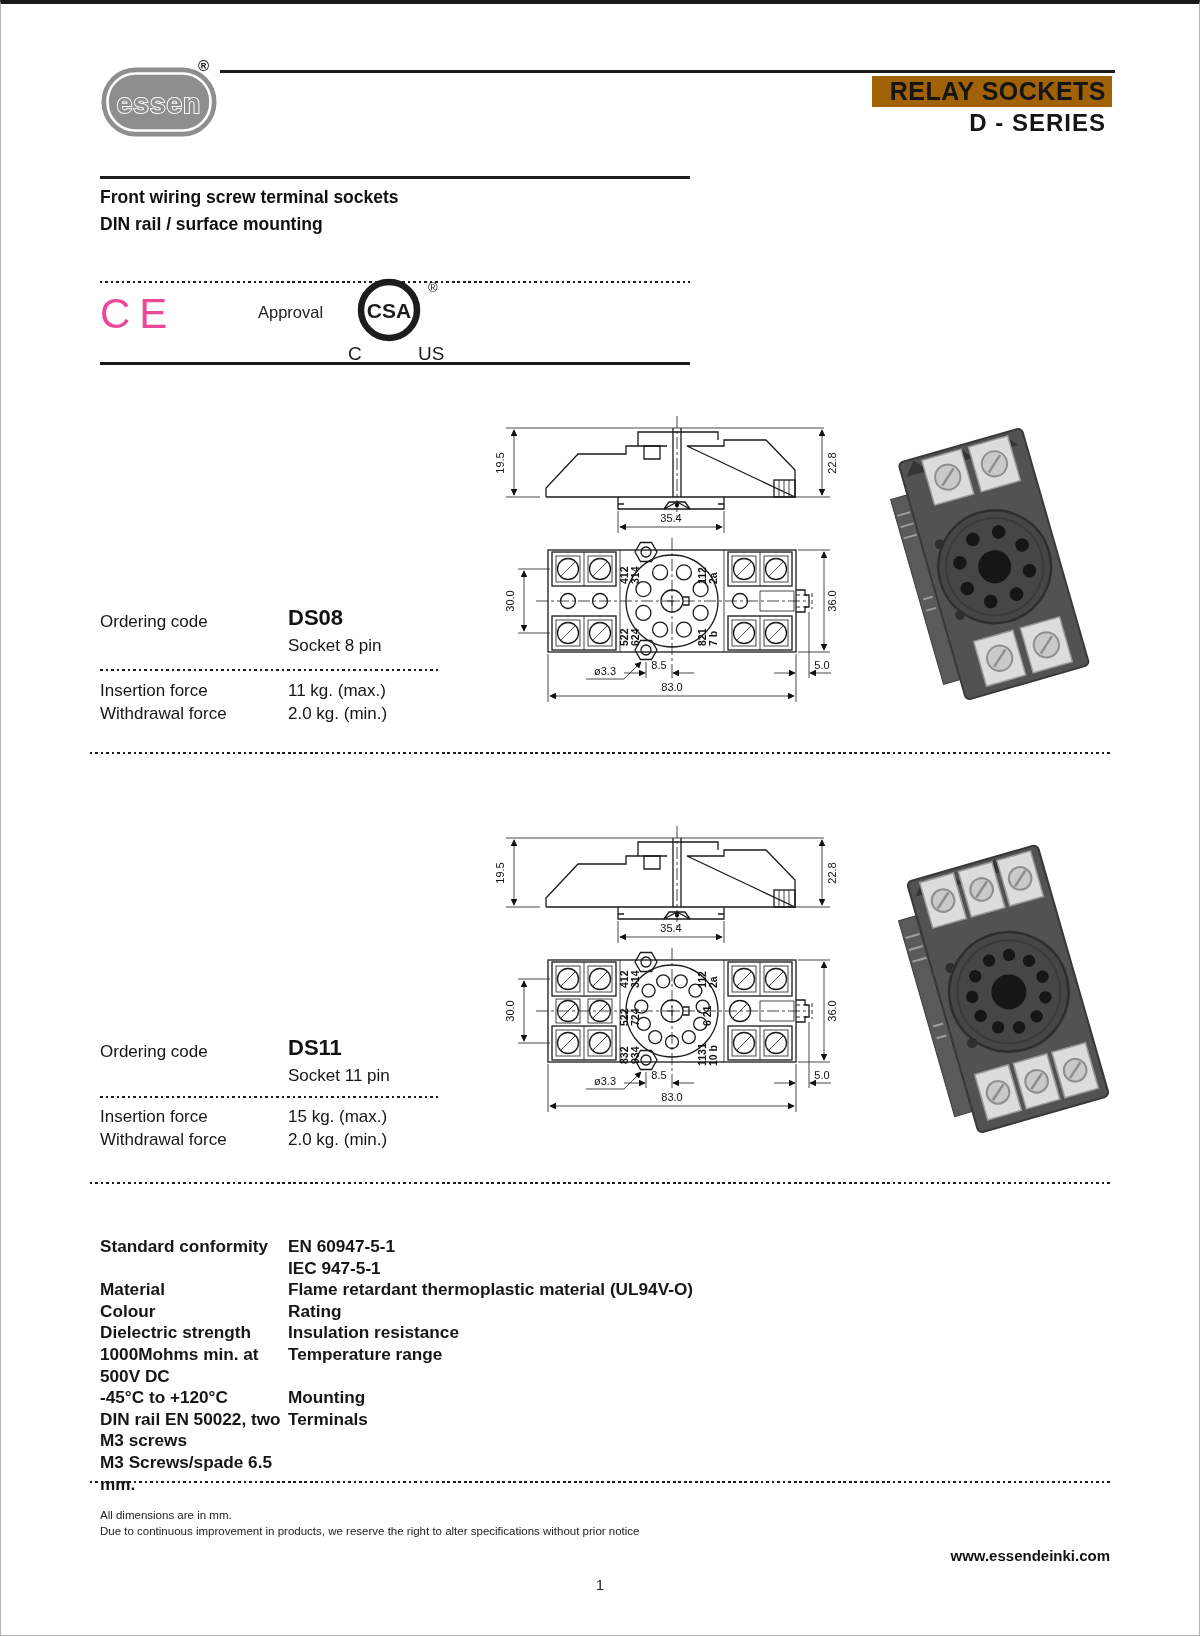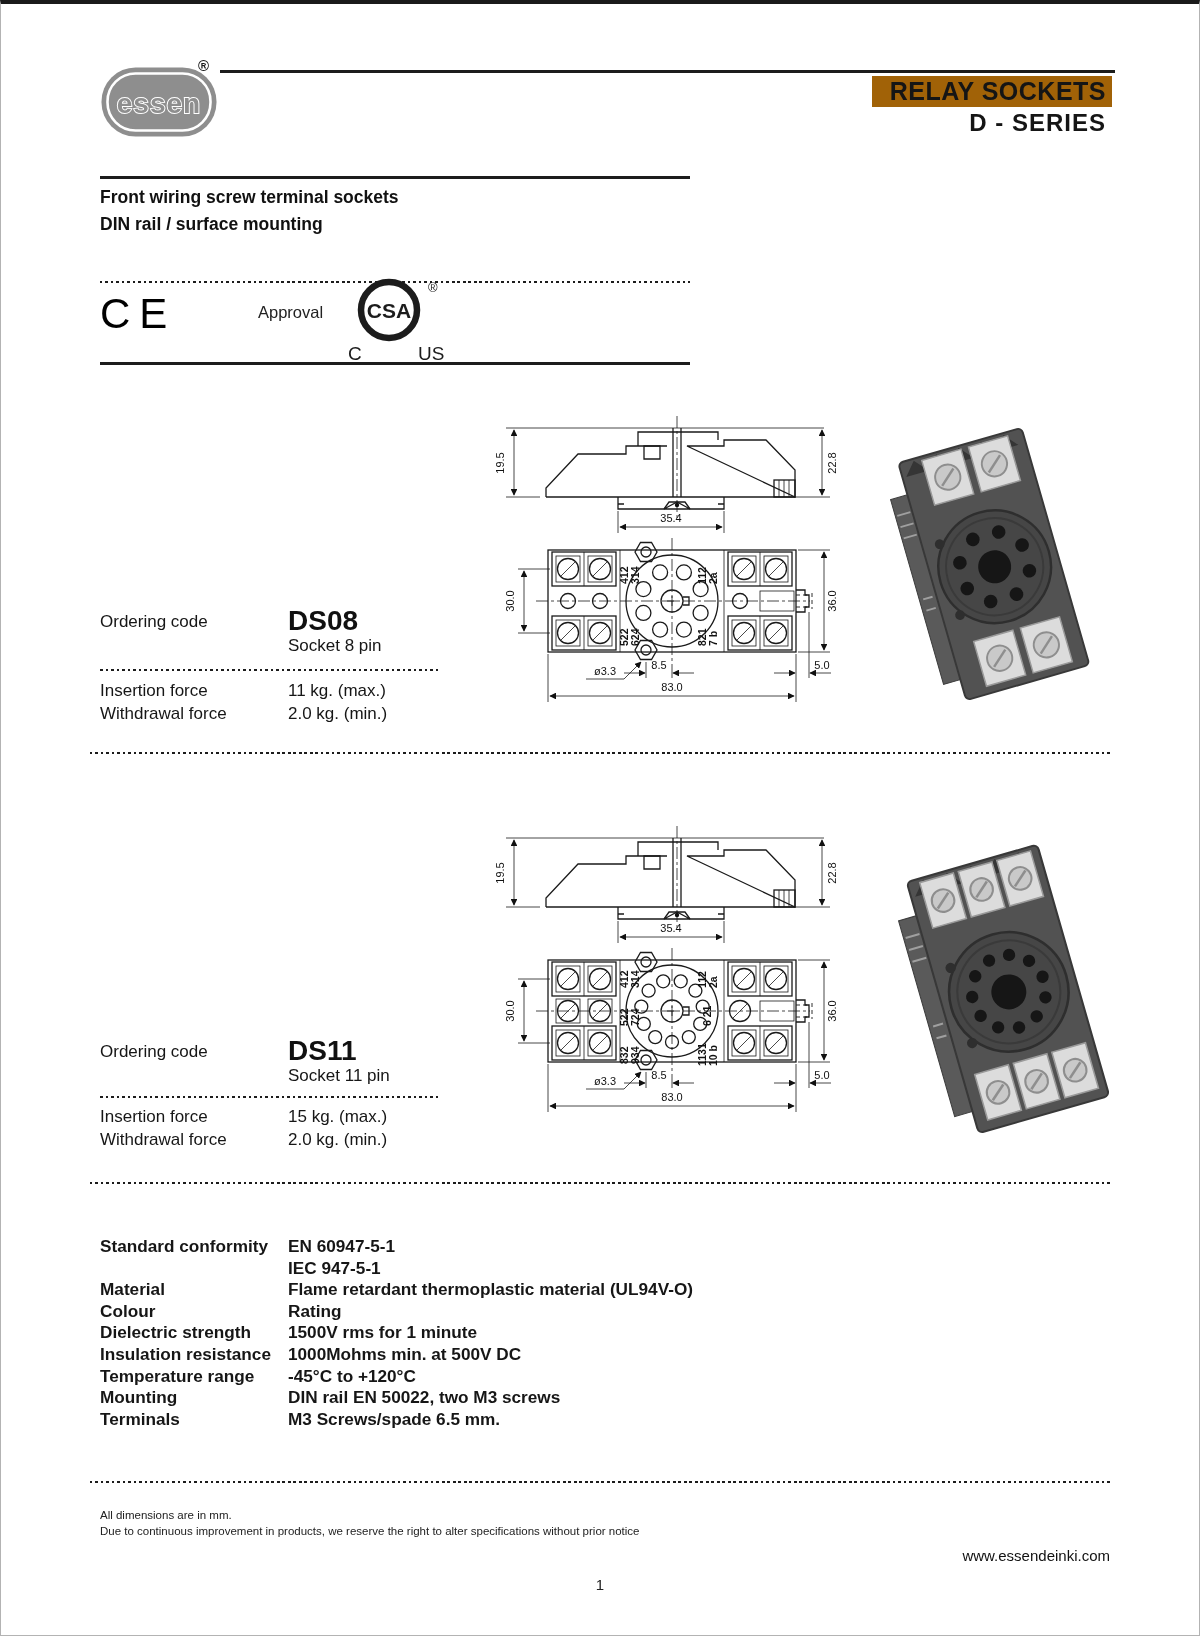--- a/index.html
+++ b/index.html
@@ -10,28 +10,28 @@
   .rule{position:absolute;height:2.5px;background:#1c1c1c;}
   .dotted{position:absolute;height:2px;
           background:repeating-linear-gradient(90deg,#1c1c1c 0 2.5px,transparent 2.5px 5.5px);}
   .graybox{position:absolute;left:872px;top:76px;width:240px;height:31px;background:#a16207;
            font-size:25px;font-weight:bold;letter-spacing:.5px;text-align:right;line-height:31px;
            padding-right:6px;box-sizing:border-box;color:#151515;}
   .series{position:absolute;left:872px;top:109px;width:234px;text-align:right;
           font-size:24px;font-weight:bold;letter-spacing:1px;color:#151515;}
   .h-bold{position:absolute;font-size:17.5px;font-weight:bold;color:#111;}
   .t17{position:absolute;font-size:17px;color:#161616;}
-  .t17b{position:absolute;font-size:28px;font-weight:bold;color:#111;}
-  .ce{position:absolute;left:100px;top:290px;font-size:42px;font-weight:500;letter-spacing:9px;color:#000000;}
+  .t17b{position:absolute;font-size:22px;font-weight:bold;color:#111;}
+  .ce{position:absolute;left:100px;top:290px;font-size:42px;font-weight:500;letter-spacing:9px;color:#ec4899;}
   .approval{position:absolute;left:258px;top:303px;font-size:16.5px;color:#222;}
   .specs{position:absolute;left:100px;top:1236px;width:920px;display:grid;
          grid-template-columns:188px auto;font-size:17.2px;line-height:21.6px;color:#161616;font-weight:bold;}
   .note{position:absolute;font-size:11.5px;color:#222;}
   .website{position:absolute;left:700px;top:1547px;width:410px;text-align:right;
-           font-size:15px;font-weight:normal;color:#111;}
+           font-size:15px;font-weight:bold;color:#111;}
   .pagenum{position:absolute;left:0;top:1576px;width:1200px;text-align:center;font-size:15px;color:#222;}
   
   .ol{fill:none;stroke:#1a1a1a;stroke-width:1.3;}
   .thin{fill:none;stroke:#1a1a1a;stroke-width:.8;}
   .dash{fill:none;stroke:#1a1a1a;stroke-width:.8;stroke-dasharray:12 3 3 3;}
   .dsh2{fill:none;stroke:#1a1a1a;stroke-width:.9;stroke-dasharray:4 3;}
   .dimt{font:11px "Liberation Sans",sans-serif;fill:#111;}
   .pl{font:600 10.5px "Liberation Sans",sans-serif;fill:#111;}
   text{user-select:none;}
 </style>
@@ -439,21 +439,20 @@
 <div class="specs">
   <div>Standard conformity</div>
   <div>EN 60947-5-1</div>
   <div></div>
   <div>IEC 947-5-1</div>
   <div>Material</div>
   <div>Flame retardant thermoplastic material (UL94V-O)</div>
   <div>Colour</div>
   <div>Rating</div>
   <div>Dielectric strength</div>
-  <div>1500V rms for 1 minute</div>
   <div>Insulation resistance</div>
   <div>1000Mohms min. at 500V DC</div>
   <div>Temperature range</div>
   <div>-45°C to +120°C</div>
   <div>Mounting</div>
   <div>DIN rail EN 50022, two M3 screws</div>
   <div>Terminals</div>
   <div>M3 Screws/spade 6.5 mm.</div>
 </div>
 

